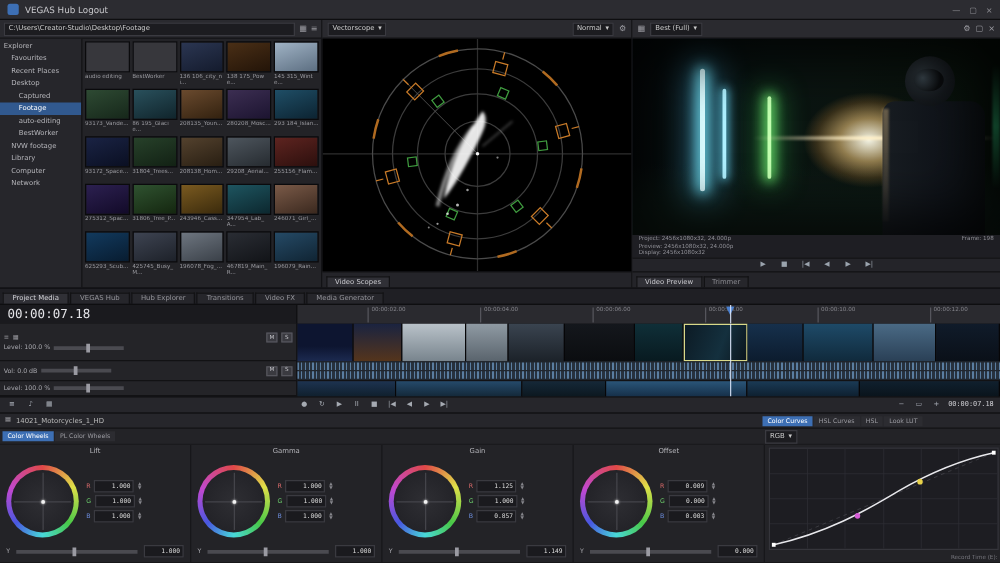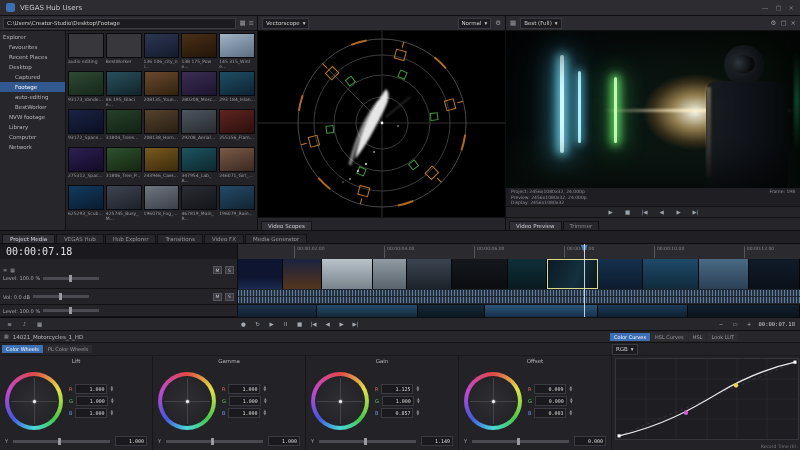--- a/index.html
+++ b/index.html
@@ -128,21 +128,21 @@
   .curve-grid svg{position:absolute;inset:0;width:100%;height:100%;}
   .curves-status{position:absolute;bottom:1px;right:4px;font-size:4.5px;color:#77777e;}
 </style>
 </head>
 <body>
 
 <div class="app">
 
   <div class="titlebar">
     <div class="app-icon"></div>
-    <span>VEGAS Hub Users</span>
+    <span>VEGAS Hub Logout</span>
     <div class="win-controls">
       <span>—</span>
       <span>▢</span>
       <span>×</span>
     </div>
   </div>
 
   <div class="upper">
 
     <div class="panel explorer">

